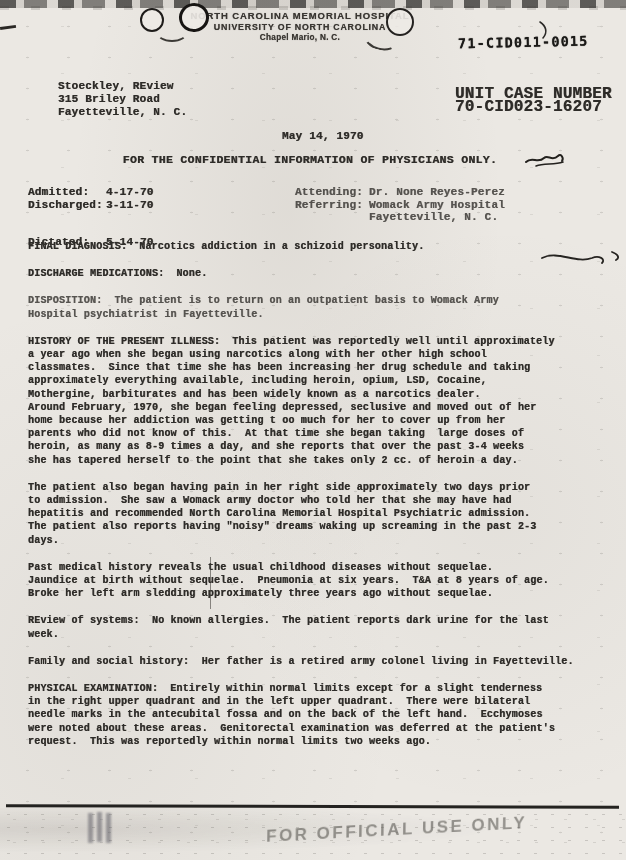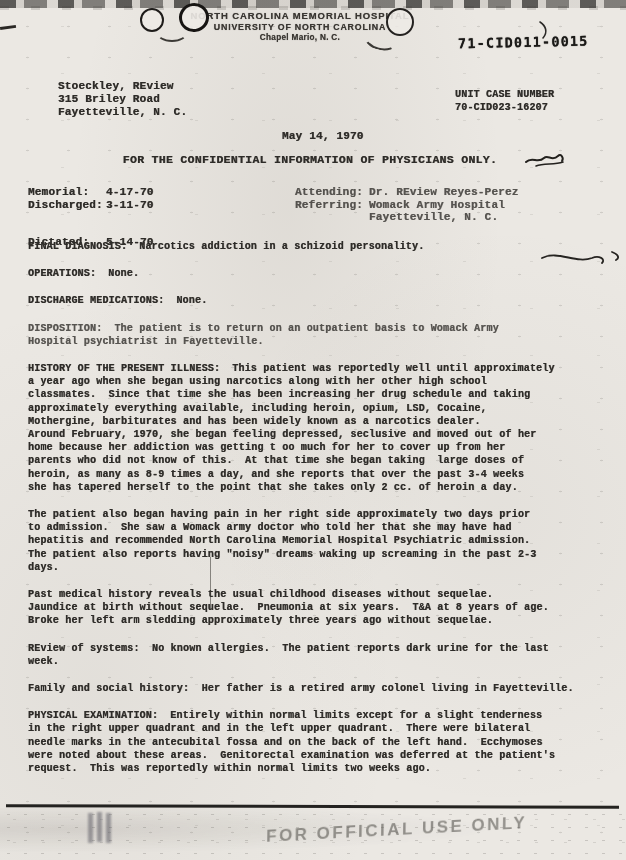--- a/index.html
+++ b/index.html
@@ -36,21 +36,21 @@
   #arc2{left:364px;top:28px;width:30px;height:18px;transform:rotate(14deg);}
   
   #stamp-top{left:458px;top:34px;font-family:"DejaVu Sans Mono",monospace;font-weight:bold;
       font-size:13.5px;letter-spacing:1.2px;color:#1b1a18;transform:rotate(-1.2deg);
       text-shadow:0 0 .8px rgba(30,28,25,.9);}
   #stamp-bottom{left:266px;top:820px;font-family:"Liberation Sans",sans-serif;font-weight:bold;
       font-size:17px;letter-spacing:2.5px;color:rgba(75,72,68,.55);
       transform:rotate(-3deg) skewX(-4deg);filter:blur(.4px);white-space:nowrap;}
   
   #patient{left:58px;top:80px;font-size:11px;line-height:13px;}
-  #unitcase{left:455px;top:88px;font-size:10px;line-height:13px;}
+  #unitcase{left:455px;top:88px;font-size:16px;line-height:13px;}
   #dateline{left:282px;top:130px;font-size:11px;text-align:center;}
   #confidential{left:40px;top:153px;width:540px;text-align:center;font-size:11.5px;letter-spacing:.3px;}
   #admitcol{left:28px;top:186px;font-size:11px;line-height:12.6px;}
   #attendcol{left:295px;top:186px;font-size:11px;line-height:12.6px;}
   #dictated{left:28px;top:236px;font-size:11px;}
   .lab{display:inline-block;width:78px;}
   .lab2{display:inline-block;width:74px;}
   
   #docbody{left:28px;top:240px;width:592px;font-size:10px;line-height:13.2px;}
   .para{margin:0 0 14px 0;}
@@ -116,37 +116,36 @@
   <div class="abs tw" id="dateline">May 14, 1970</div>
 
   <div class="abs tw" id="confidential">FOR THE CONFIDENTIAL INFORMATION OF PHYSICIANS ONLY.</div>
 
   <svg class="scribble" width="46" height="24" style="left:522px;top:148px;">
     <path d="M4,14 C10,8 16,16 22,10 C26,6 30,14 36,8 C39,5 42,10 40,13" stroke="#23211e" stroke-width="2" fill="none" stroke-linecap="round"></path>
     <path d="M14,18 C22,15 32,17 41,14" stroke="#23211e" stroke-width="1.6" fill="none" stroke-linecap="round"></path>
   </svg>
 
   <div class="abs tw" id="admitcol">
-    <div><span class="lab">Memorial:</span><span>4-17-70</span></div>
+    <div><span class="lab">Admitted:</span><span>4-17-70</span></div>
     <div><span class="lab">Discharged:</span><span>3-11-70</span></div>
   </div>
 
   <div class="abs tw faded" id="attendcol">
-    <div><span class="lab2">Attending:</span><span>Dr. REview Reyes-Perez</span></div>
+    <div><span class="lab2">Attending:</span><span>Dr. None Reyes-Perez</span></div>
     <div><span class="lab2">Referring:</span><span>Womack Army Hospital</span></div>
     <div><span class="lab2"></span><span>Fayetteville, N. C.</span></div>
   </div>
 
   <div class="abs tw" id="dictated">
     <span class="lab">Dictated:</span><span>5-14-70</span>
   </div>
 
   <div class="abs tw" id="docbody">
     <div class="para"><span class="plabel">FINAL DIAGNOSIS:</span><span class="ptext">Narcotics addiction in a schizoid personality.</span></div>
-    <div class="para"><span class="plabel">OPERATIONS:</span><span class="ptext">None.</span></div>
     <div class="para"><span class="plabel">DISCHARGE MEDICATIONS:</span><span class="ptext">None.</span></div>
     <div class="para faded"><span class="plabel">DISPOSITION:</span><span class="ptext">The patient is to return on an outpatient basis to Womack Army
 Hospital psychiatrist in Fayetteville.</span></div>
     <div class="para"><span class="plabel u">HISTORY OF THE PRESENT ILLNESS:</span><span class="ptext">This patient was reportedly well until approximately
 a year ago when she began using narcotics along with her other high school
 classmates.  Since that time she has been increasing her drug schedule and taking
 approximately everything available, including heroin, opium, LSD, Cocaine,
 Mothergine, barbiturates and has been widely known as a narcotics dealer.
 Around February, 1970, she began feeling depressed, seclusive and moved out of her
 home because her addiction was getting t oo much for her to cover up from her

